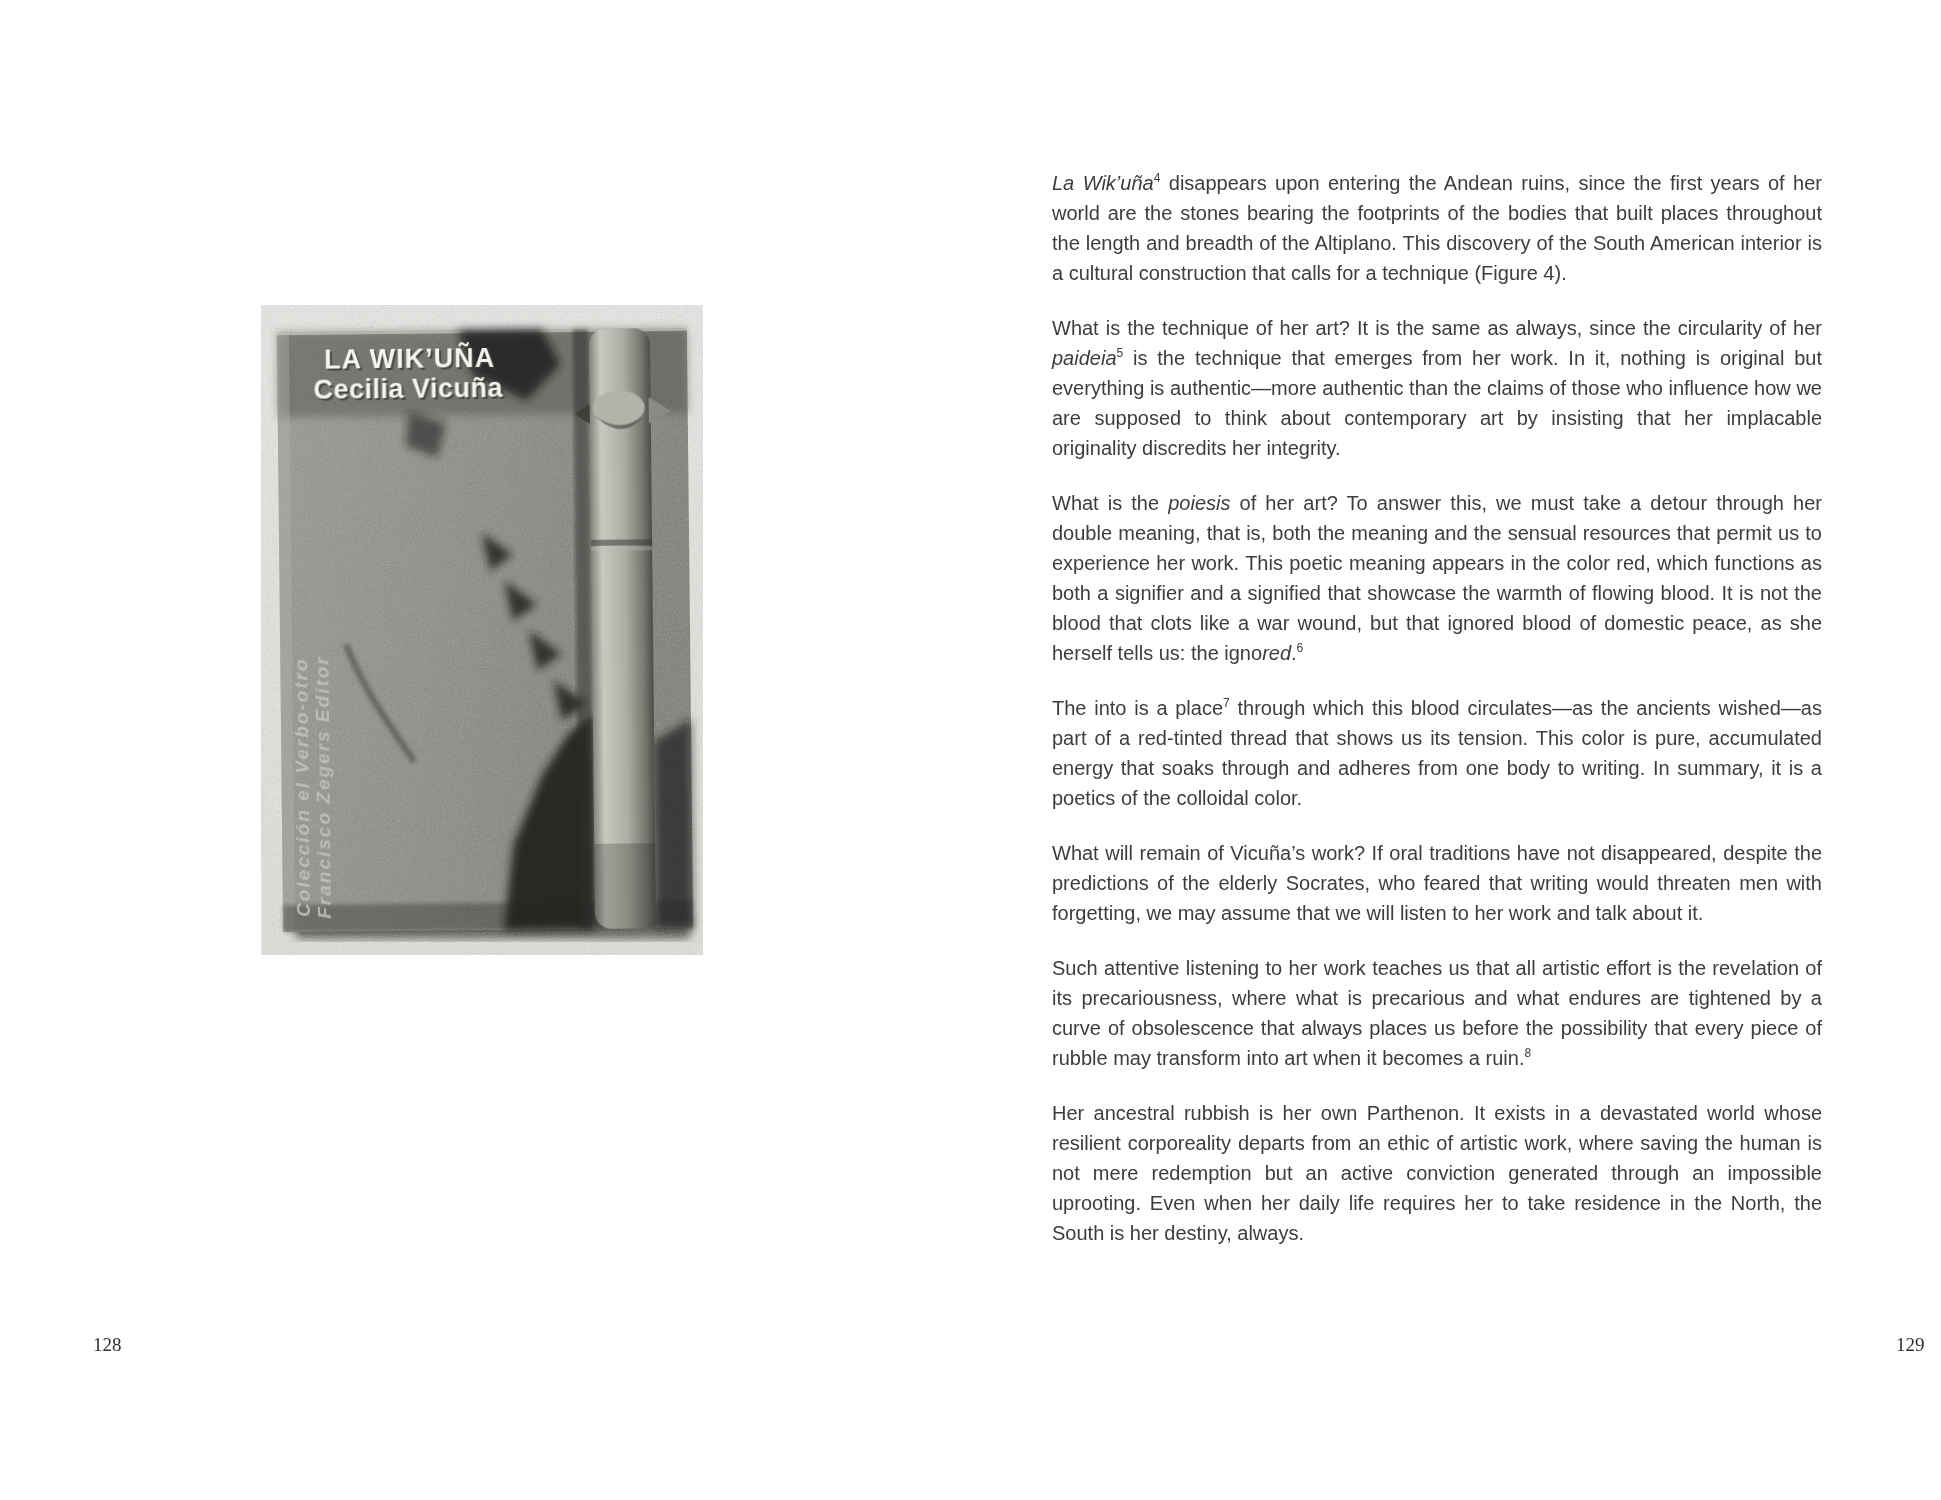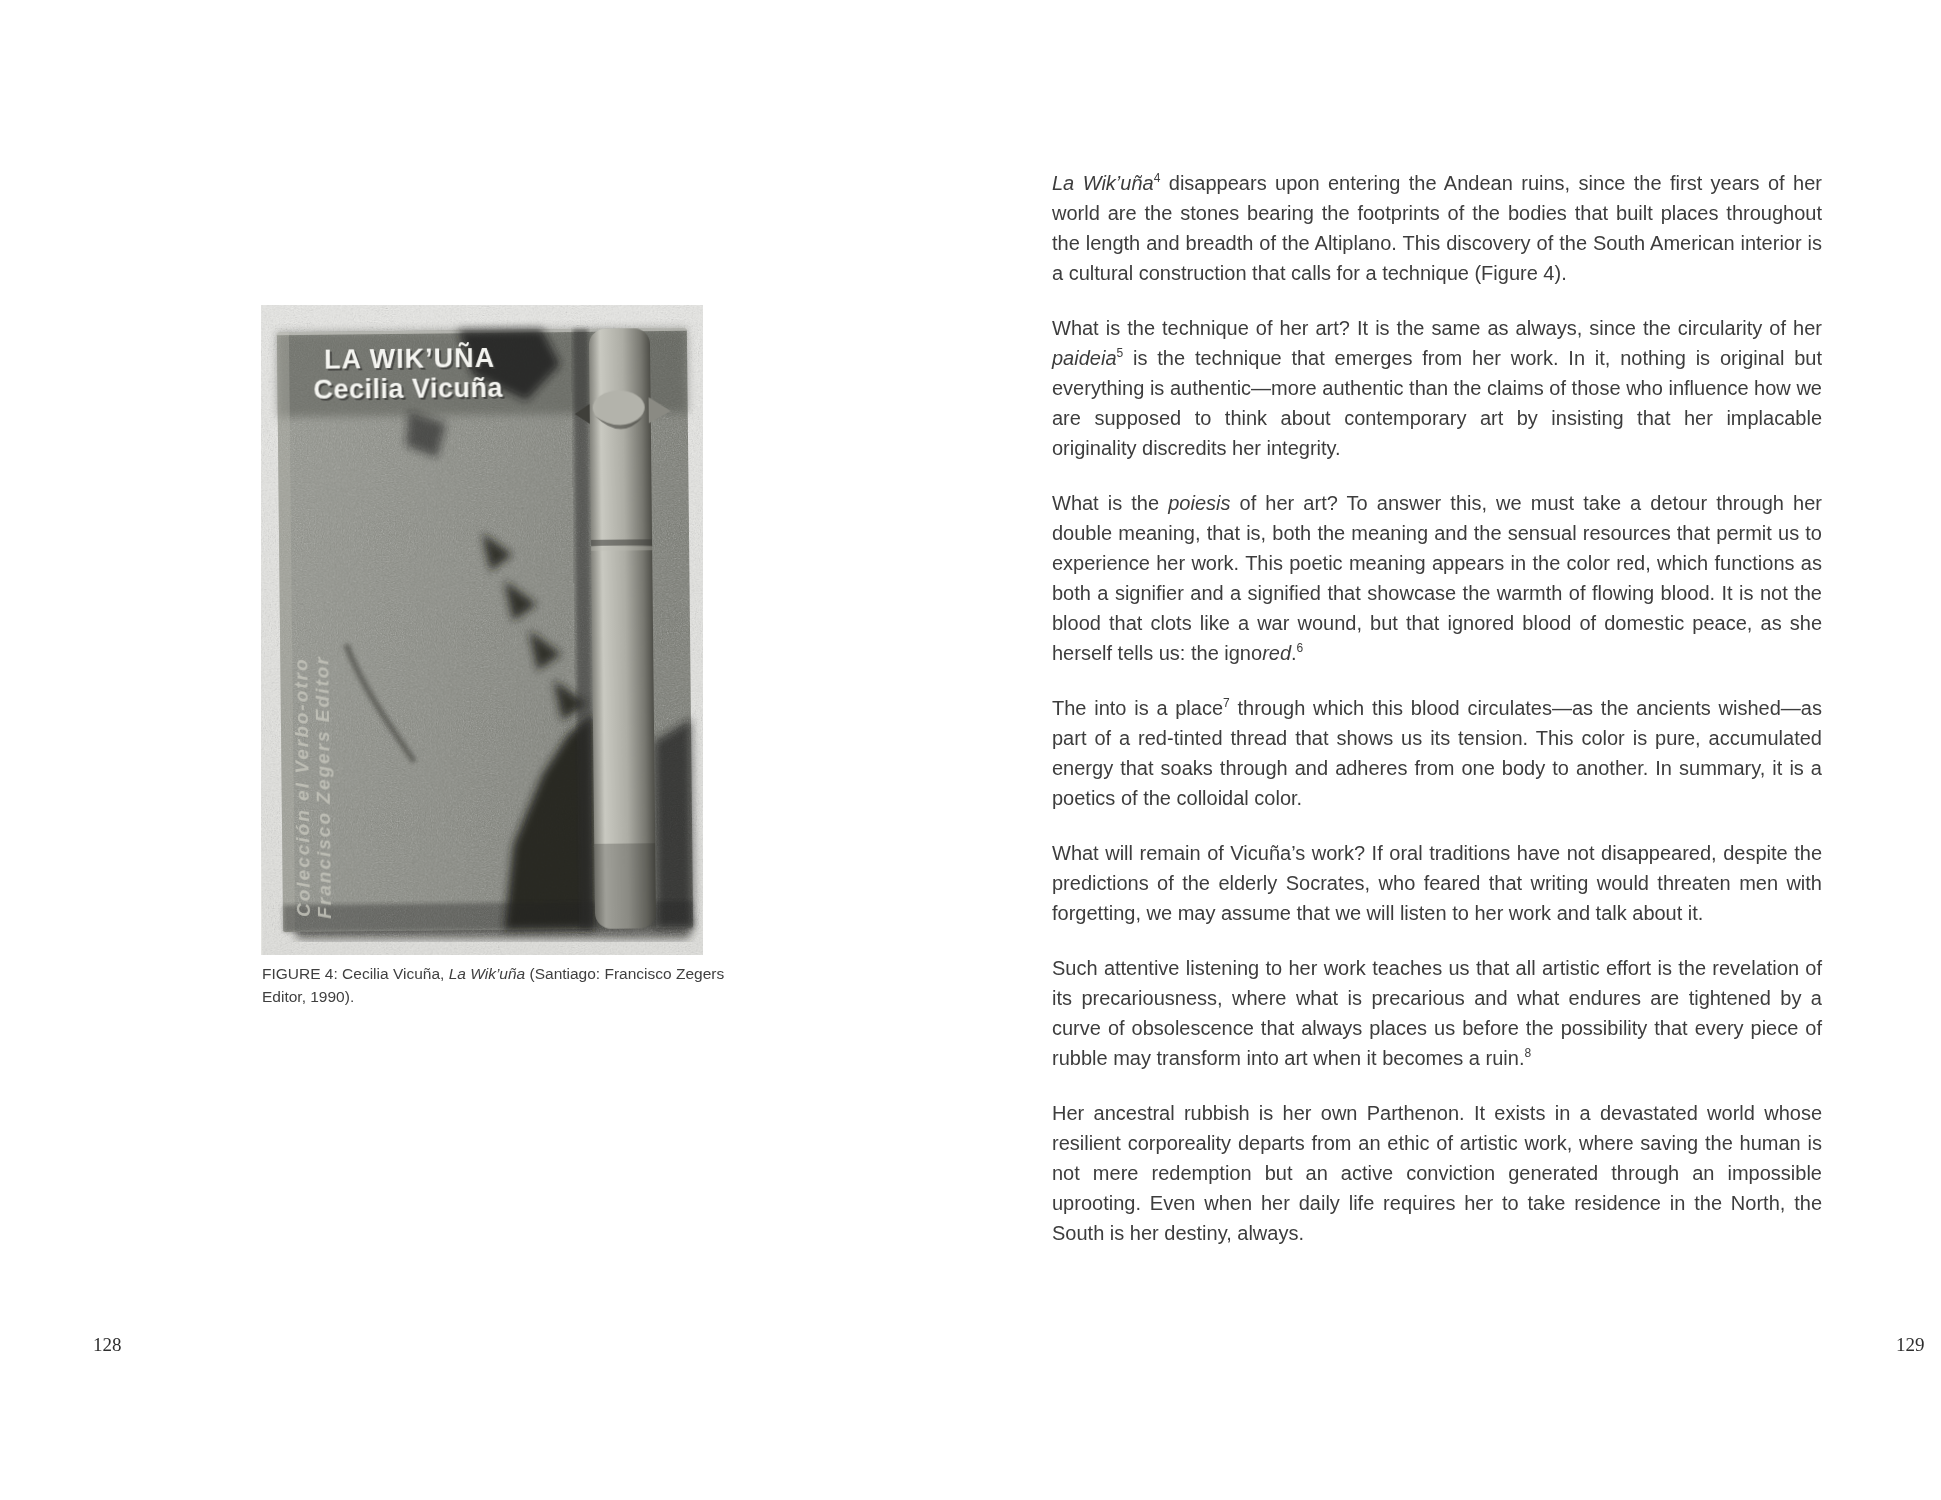--- a/index.html
+++ b/index.html
@@ -123,30 +123,29 @@
         <text x="68" y="63.5" font-family="Liberation Sans, sans-serif" font-weight="bold" font-size="27" letter-spacing="1" fill="#3a3a38" opacity="0.8">LA WIK’UÑA</text>
         <text x="66" y="62" font-family="Liberation Sans, sans-serif" font-weight="bold" font-size="27" letter-spacing="1" fill="#f4f4f0">LA WIK’UÑA</text>
         <text x="57" y="93.5" font-family="Liberation Sans, sans-serif" font-weight="bold" font-size="27" letter-spacing="0.5" fill="#3a3a38" opacity="0.8">Cecilia Vicuña</text>
         <text x="55" y="92" font-family="Liberation Sans, sans-serif" font-weight="bold" font-size="27" letter-spacing="0.5" fill="#f4f4f0">Cecilia Vicuña</text>
 
         <text transform="translate(46,610) rotate(-90)" font-family="Liberation Sans, sans-serif" font-weight="bold" font-style="italic" font-size="19" letter-spacing="2" fill="#c3c3ba" opacity="0.85">Colección el Verbo-otro</text>
         <text transform="translate(67,612) rotate(-90)" font-family="Liberation Sans, sans-serif" font-weight="bold" font-style="italic" font-size="19" letter-spacing="2" fill="#c3c3ba" opacity="0.85">Francisco Zegers Editor</text>
       </g>
     </svg>
 
-    <figcaption class="figure-caption"><span>FIGURE 4: Cecilia Vicuña, </span><em>La Wik’uña</em><span> (Santiago: Francisco Zegers Editor, 1990).</span></figcaption>
   </figure>
 
   <div class="page-num pn-left">128</div>
 
   <div class="text-col">
     <p><em>La Wik’uña</em><sup>4</sup><span> disappears upon entering the Andean ruins, since the first years of her world are the stones bearing the footprints of the bodies that built places throughout the length and breadth of the Altiplano. This discovery of the South American interior is a cultural construction that calls for a technique (Figure 4).</span></p>
     <p><span>What is the technique of her art? It is the same as always, since the circularity of her </span><em>paideia</em><sup>5</sup><span> is the technique that emerges from her work. In it, nothing is original but everything is authentic—more authentic than the claims of those who influence how we are supposed to think about contemporary art by insisting that her implacable originality discredits her integrity.</span></p>
     <p><span>What is the </span><em>poiesis</em><span> of her art? To answer this, we must take a detour through her double meaning, that is, both the meaning and the sensual resources that permit us to experience her work. This poetic meaning appears in the color red, which functions as both a signifier and a signified that showcase the warmth of flowing blood. It is not the blood that clots like a war wound, but that ignored blood of domestic peace, as she herself tells us: the igno</span><em>red</em><span>.</span><sup>6</sup></p>
-    <p><span>The into is a place</span><sup>7</sup><span> through which this blood circulates—as the ancients wished—as part of a red-tinted thread that shows us its tension. This color is pure, accumulated energy that soaks through and adheres from one body to another. In summary, it is a poetics of the colloidal color.</span></p>
+    <p><span>The into is a place</span><sup>7</sup><span> through which this blood circulates—as the ancients wished—as part of a red-tinted thread that shows us its tension. This color is pure, accumulated energy that soaks through and adheres from one body to writing. In summary, it is a poetics of the colloidal color.</span></p>
     <p><span>What will remain of Vicuña’s work? If oral traditions have not disappeared, despite the predictions of the elderly Socrates, who feared that writing would threaten men with forgetting, we may assume that we will listen to her work and talk about it.</span></p>
     <p><span>Such attentive listening to her work teaches us that all artistic effort is the revelation of its precariousness, where what is precarious and what endures are tightened by a curve of obsolescence that always places us before the possibility that every piece of rubble may transform into art when it becomes a ruin.</span><sup>8</sup></p>
     <p><span>Her ancestral rubbish is her own Parthenon. It exists in a devastated world whose resilient corporeality departs from an ethic of artistic work, where saving the human is not mere redemption but an active conviction generated through an impossible uprooting. Even when her daily life requires her to take residence in the North, the South is her destiny, always.</span></p>
   </div>
 
   <div class="page-num pn-right">129</div>
 
 </div>
 
 </body></html>

